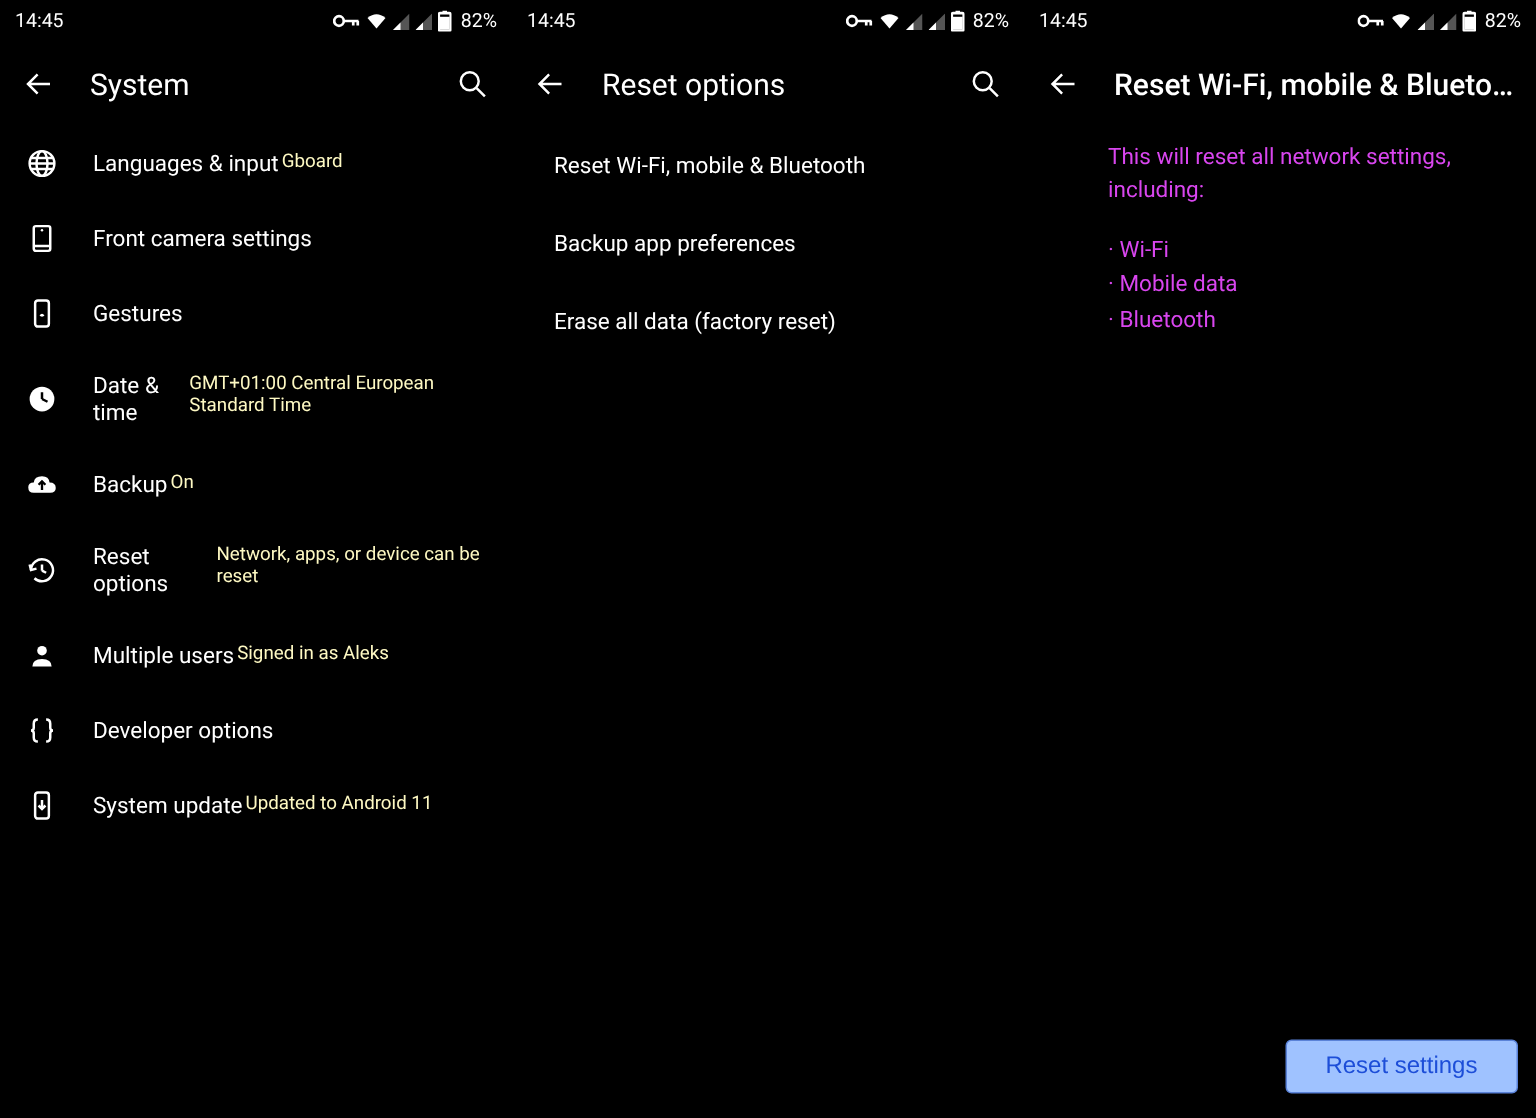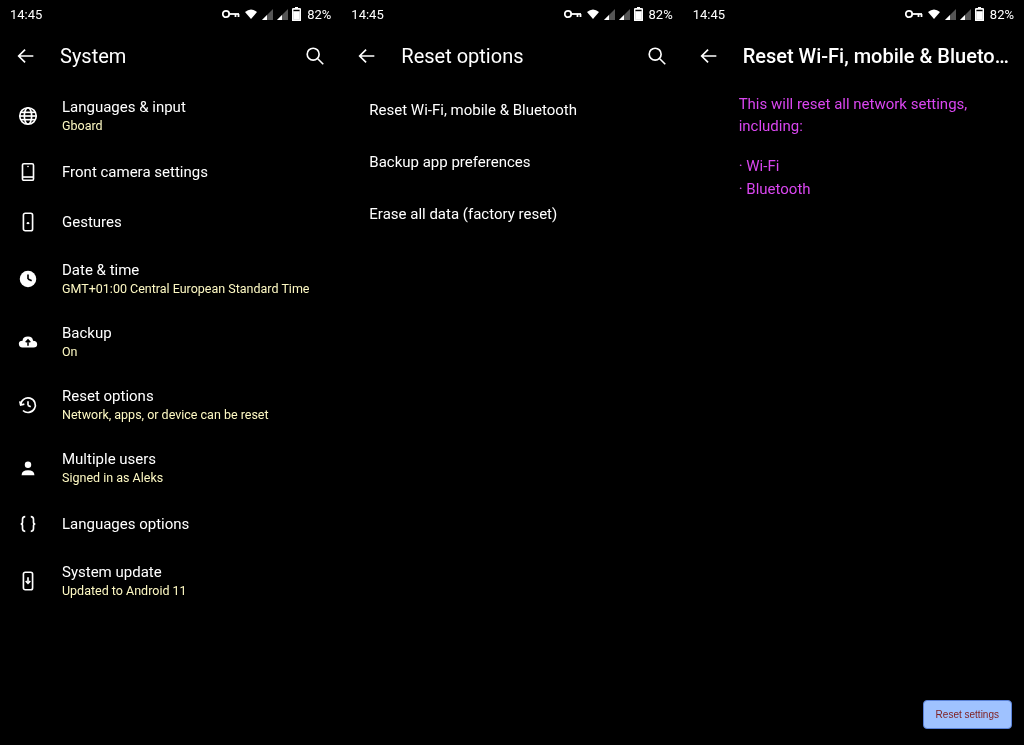--- a/index.html
+++ b/index.html
@@ -69,21 +69,21 @@
     gap: 22px;
     cursor: pointer;
   }
   .row .row-icon {
     width: 24px;
     display: flex;
     align-items: center;
     justify-content: center;
     flex-shrink: 0;
   }
-  .row .texts { display: flex; flex-direction: column; gap: 2px; }
+  .row .texts { display: flex; flex-direction: row; gap: 2px; }
   .row .primary { font-size: 15px; color: #fff; }
   .row .secondary { font-size: 12.5px; color: #fef9c3; }
   .row.simple { padding: 17px 16px 17px 28px; }
   .row.simple .primary { font-size: 15px; }
 
   
   .body-text {
     padding: 10px 20px 0 56px;
     font-size: 15px;
     line-height: 1.45;
@@ -92,25 +92,25 @@
   .body-text .intro { margin-bottom: 18px; }
   .body-text .bullet { margin-bottom: 2px; }
   .body-text .bullet::before { content: "· "; }
 
   
   .reset-btn {
     position: absolute;
     right: 12px;
     bottom: 16px;
     background: #9fc2ff;
-    color: #7f1d1d;
+    color: #1d4ed8;
     border: 1px solid #5a82d8;
     border-radius: 4px;
-    padding: 8px 12px;
-    font-size: 10px;
+    padding: 8px 26px;
+    font-size: 16px;
     cursor: pointer;
   }
 
   svg { display: block; }
   .white-stroke { stroke: #fff; fill: none; stroke-width: 1.8; }
   .white-fill { fill: #fff; }
 </style>
 </head>
 <body>
 
@@ -266,21 +266,21 @@
     </div>
 
     <div class="row">
       <span class="row-icon">
         <svg width="22" height="22" viewBox="0 0 24 24">
             <path d="M9 4 Q6 4 6 7 L6 10 Q6 12 4 12 Q6 12 6 14 L6 17 Q6 20 9 20" class="white-stroke"></path>
             <path d="M15 4 Q18 4 18 7 L18 10 Q18 12 20 12 Q18 12 18 14 L18 17 Q18 20 15 20" class="white-stroke"></path>
           </svg>
       </span>
       <span class="texts">
-        <span class="primary">Languages options</span>
+        <span class="primary">Developer options</span>
       </span>
     </div>
 
     <div class="row">
       <span class="row-icon">
         <svg width="22" height="22" viewBox="0 0 24 24">
             <rect x="7" y="2.5" width="10" height="19" rx="2" class="white-stroke"></rect>
             <line x1="12" y1="8" x2="12" y2="14" class="white-stroke"></line>
             <polyline points="9.5,12 12,14.5 14.5,12" class="white-stroke"></polyline>
           </svg>
@@ -409,16 +409,17 @@
     <span class="icon-btn">
       <svg width="22" height="22" viewBox="0 0 24 24">
           <path d="M20 12 H5 M11 5 L4 12 L11 19" class="white-stroke"></path>
         </svg>
     </span>
     <span class="title" style="font-weight:500">Reset Wi-Fi, mobile &amp; Blueto…</span>
   </div>
   <div class="body-text">
     <div class="intro">This will reset all network settings, including:</div>
     <div class="bullet">Wi-Fi</div>
+    <div class="bullet">Mobile data</div>
     <div class="bullet">Bluetooth</div>
   </div>
   <button class="reset-btn">Reset settings</button>
 </div>
 
 </body></html>

